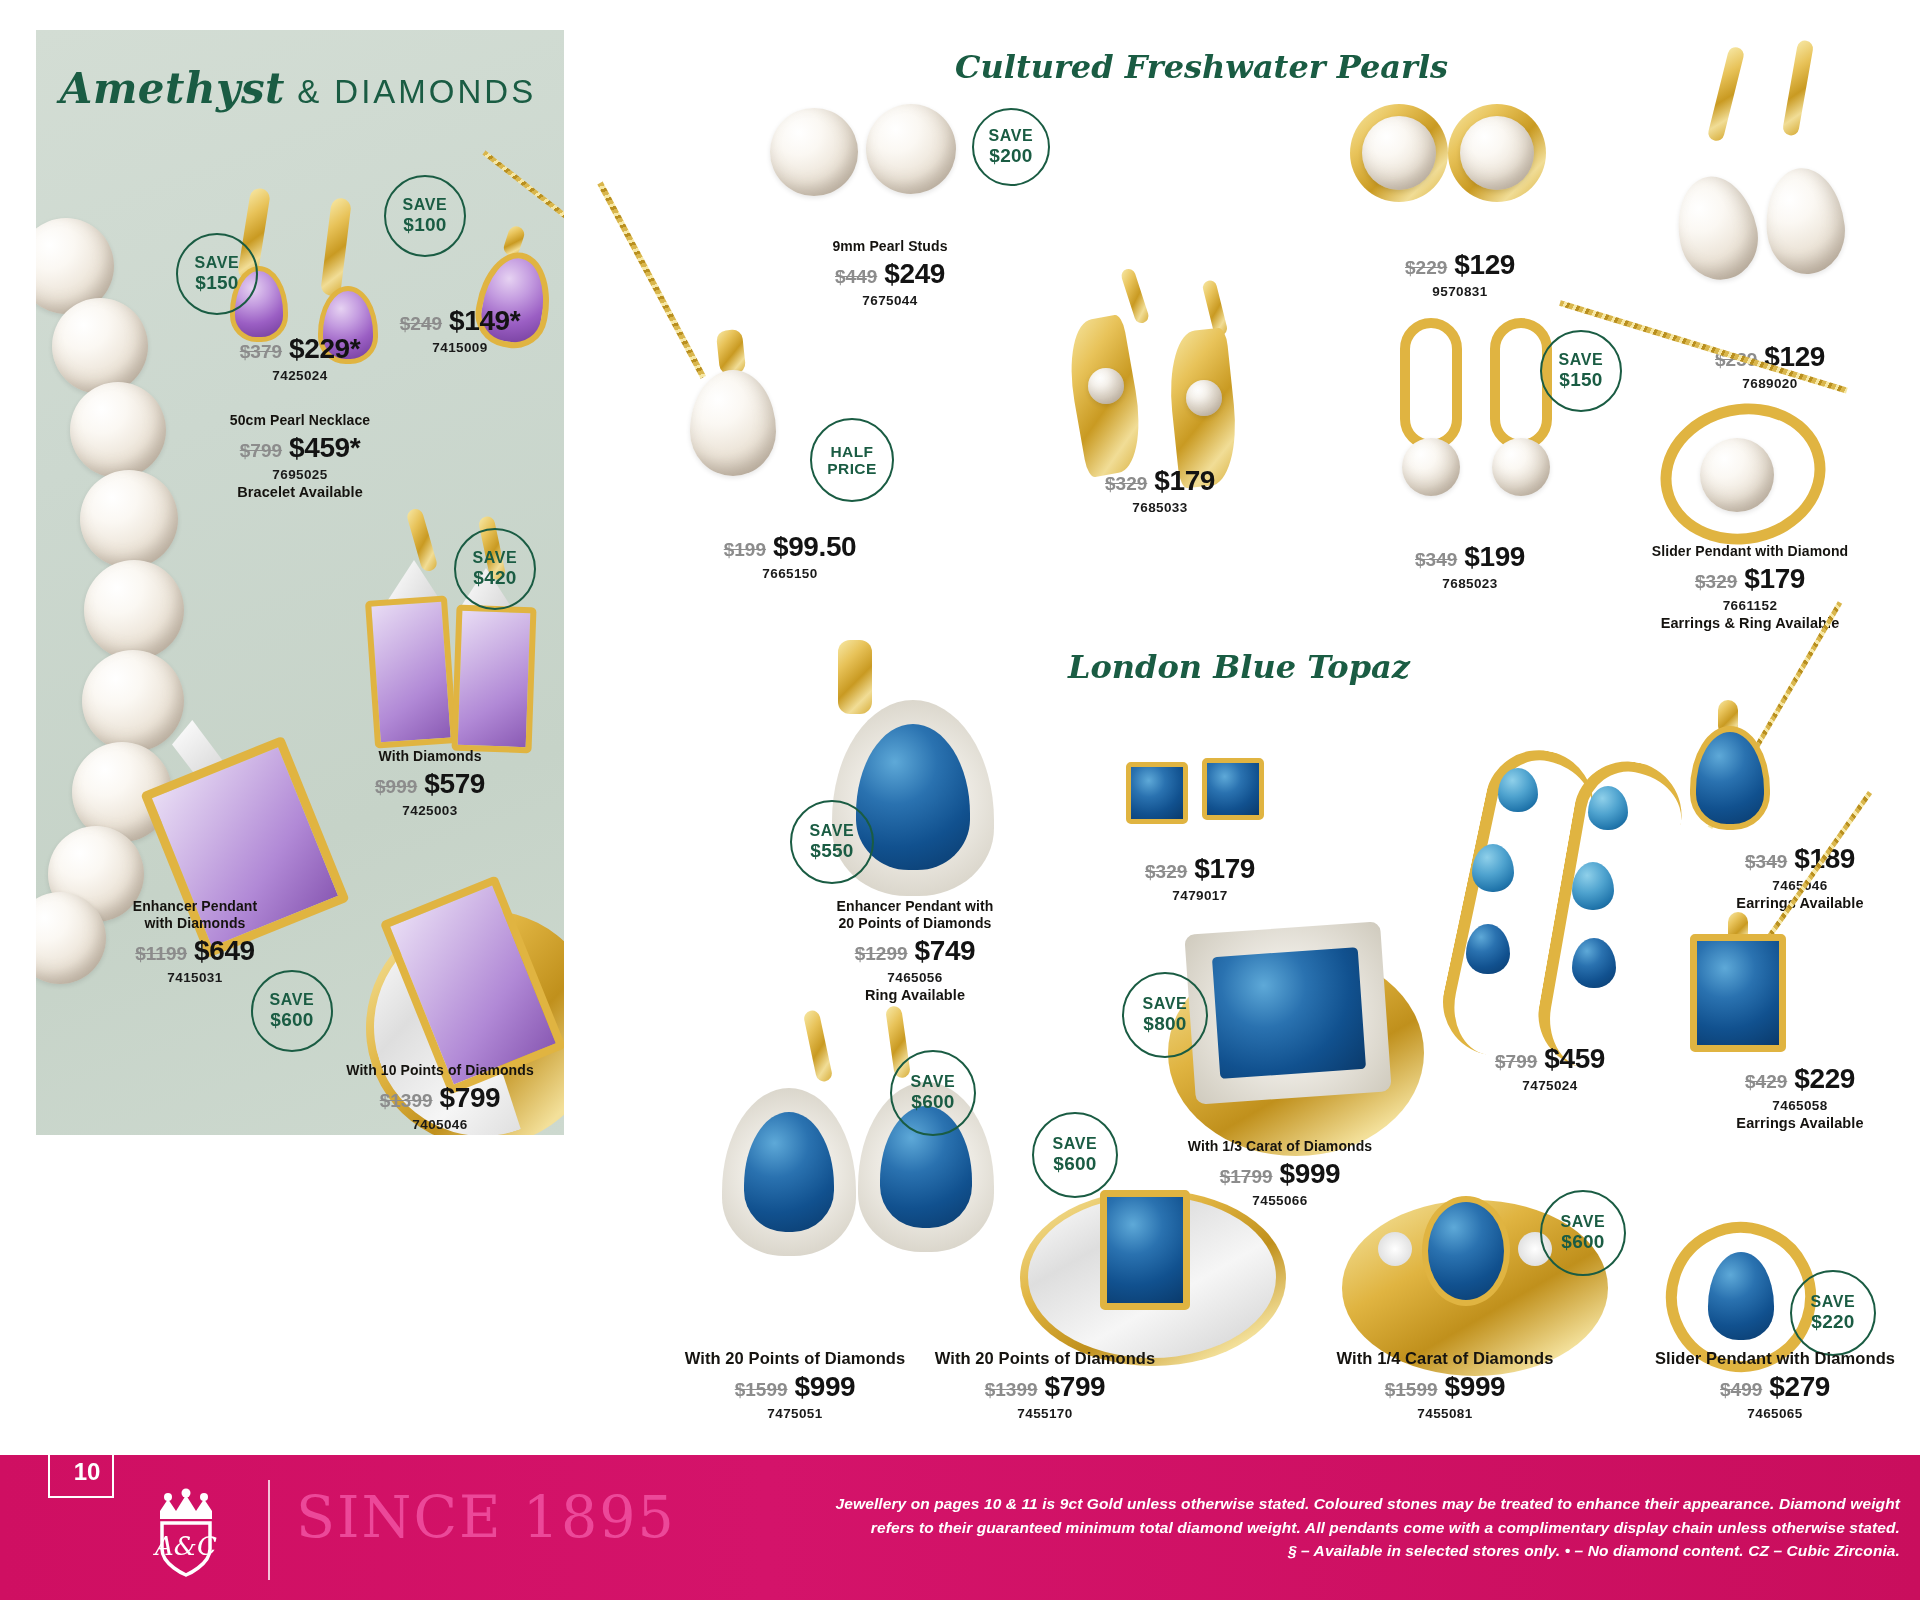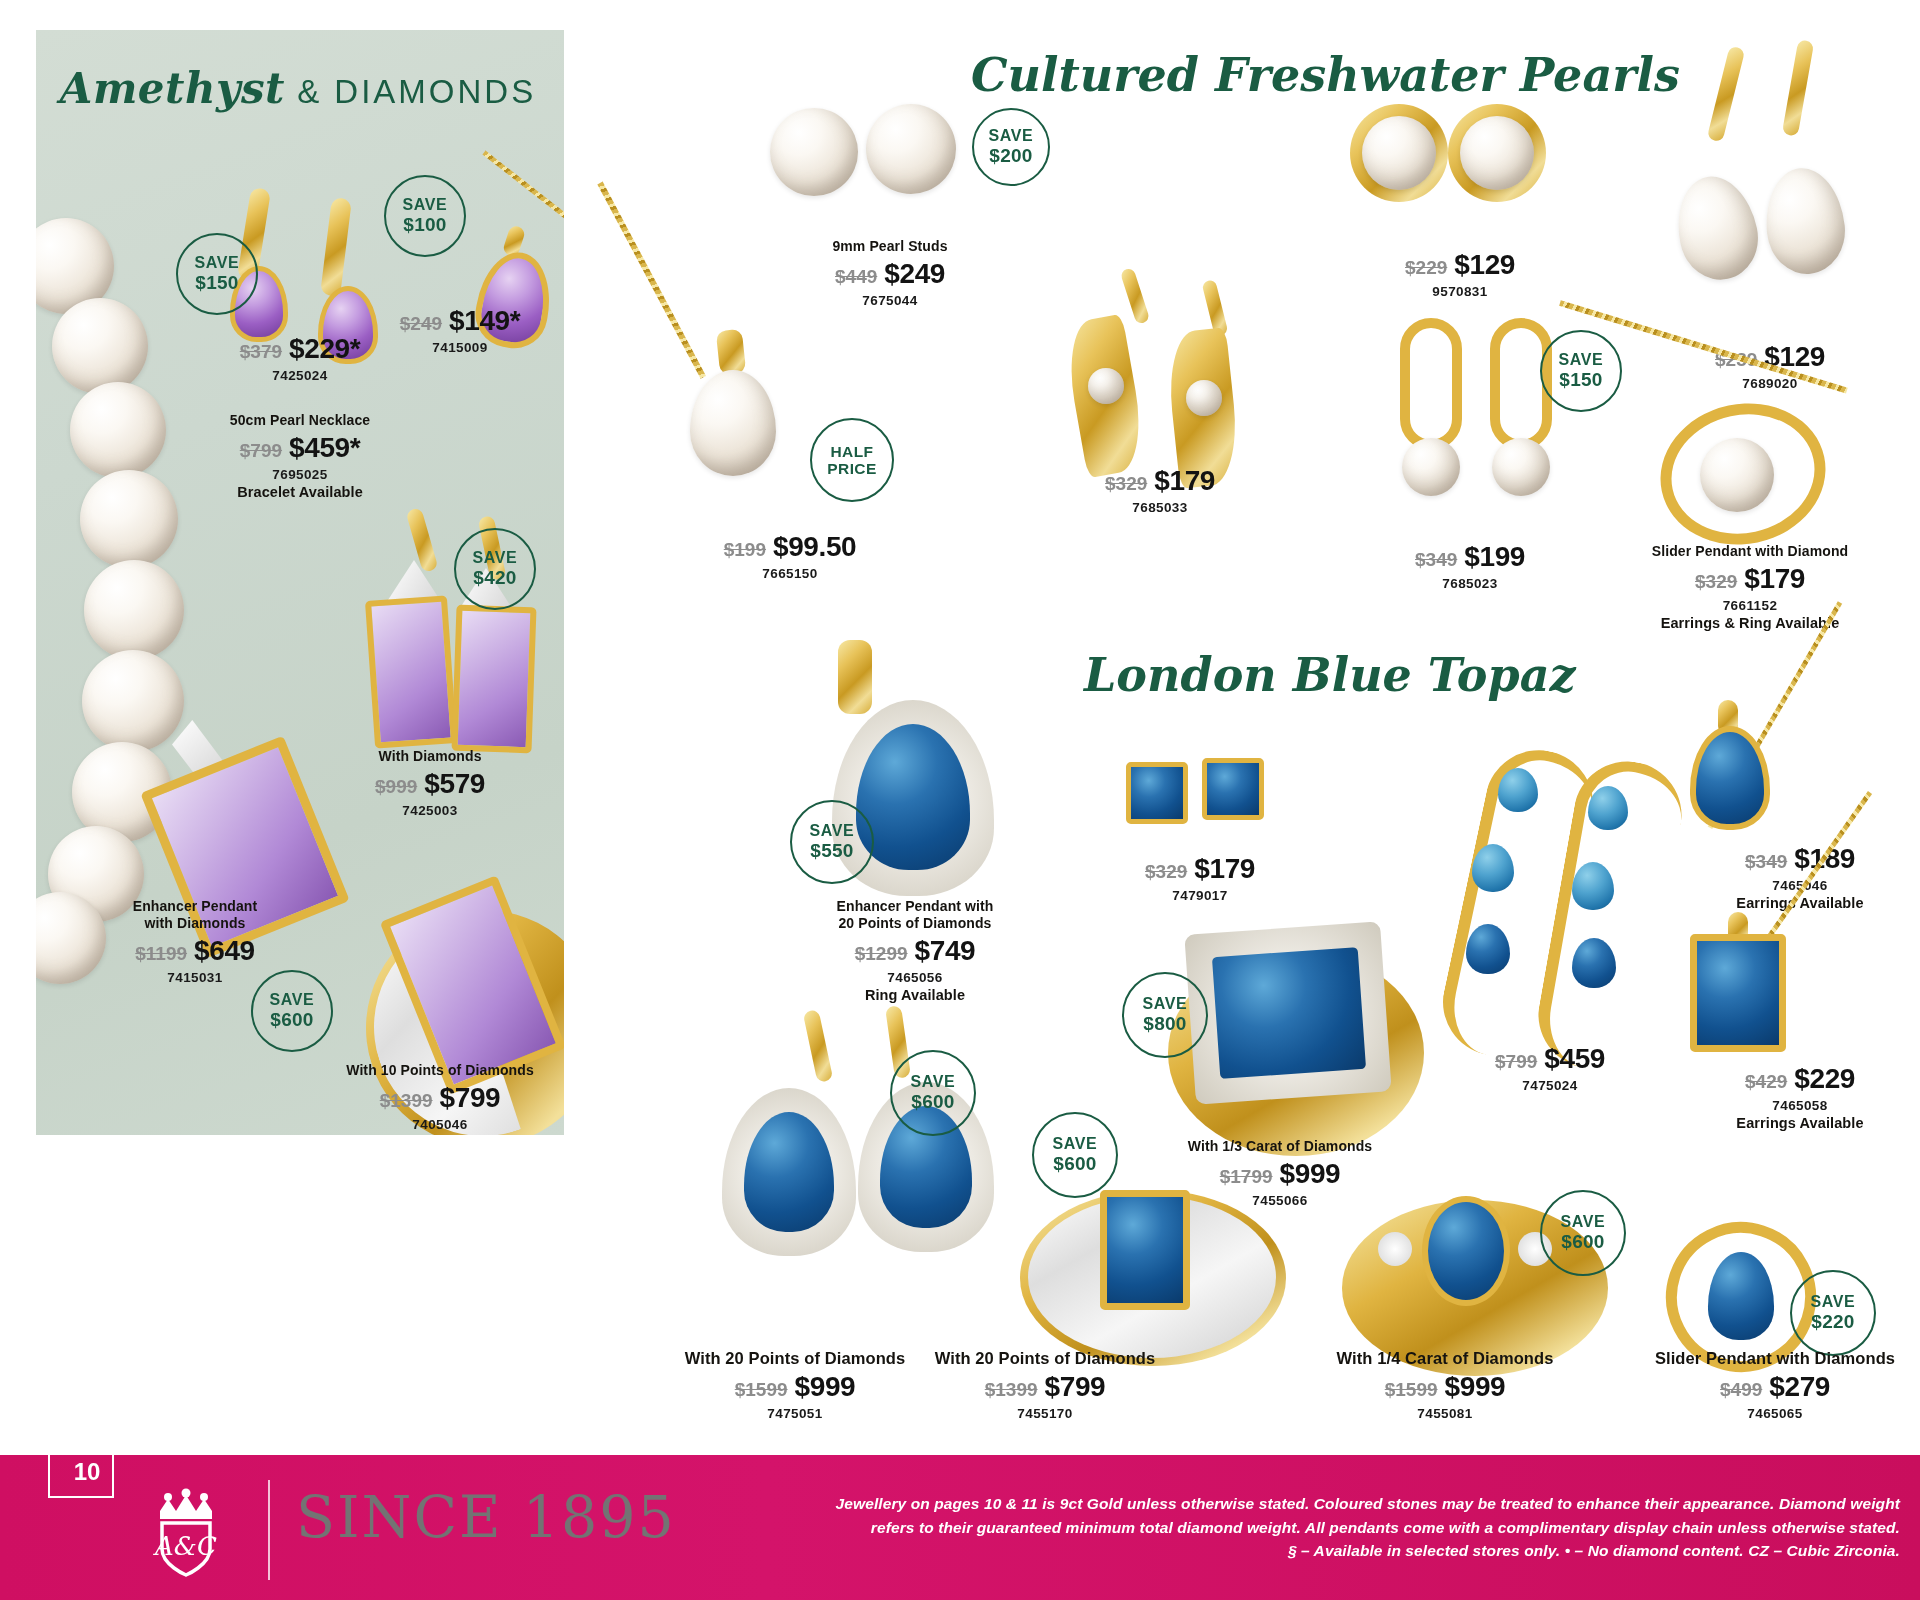--- a/index.html
+++ b/index.html
@@ -52,21 +52,21 @@
     color:#1a5c43;font-weight:600;line-height:1.12;text-align:center;
     background:transparent;
   }
   .save .l1{font-size:16px;letter-spacing:.6px;}
   .save .l2{font-size:19px;font-weight:700;letter-spacing:.3px;}
   .save.halfp .l1{font-size:15.5px;letter-spacing:.4px;}
   .save.halfp .l2{font-size:15.5px;letter-spacing:.4px;font-weight:600;}
 
   
   .sec-title{position:absolute;white-space:nowrap;}
-  .sec-title .script{font-size:46px;color:#1a5c43;margin-left:16px;}
+  .sec-title .script{font-size:32px;color:#1a5c43;}
 
   
   .art{position:absolute;}
   .gold{background:linear-gradient(135deg,#f7e9a8 0%,#e8c35a 28%,#c99a22 55%,#f1dd96 78%,#d6ab35 100%);}
   .pearl{
     border-radius:50%;
     background:radial-gradient(circle at 33% 28%,#ffffff 0%,#fbf8f3 26%,#ece4d8 58%,#cfc3b4 85%,#b5a896 100%);
     box-shadow:inset -6px -8px 16px rgba(120,105,90,.30), 0 2px 5px rgba(0,0,0,.10);
   }
   .amy{
@@ -116,21 +116,21 @@
     position:absolute;left:48px;top:1446px;width:50px;height:48px;
     border:2px solid #ffffff;color:#ffffff;
     display:flex;align-items:center;justify-content:center;
     font-size:24px;font-weight:700;padding-left:12px;
   }
   .crest{
     position:absolute;left:140px;top:1485px;width:92px;height:92px;color:#fff;
   }
   .divider-v{position:absolute;left:268px;top:1480px;width:2px;height:100px;background:rgba(255,255,255,.75);}
   .since{
-    position:absolute;left:296px;top:1484px;color:#737373;
+    position:absolute;left:296px;top:1484px;color:#ec4899;
     font-family:"DejaVu Serif", serif;
     font-size:57px;letter-spacing:2px;font-weight:400;white-space:nowrap;
   }
   .legal{
     position:absolute;left:660px;top:1492px;width:1240px;
     color:#ffffff;text-align:right;font-size:15.5px;line-height:1.52;
     font-style:italic;font-weight:600;letter-spacing:.1px;
   }
   .legal div{display:block;}
 </style>

